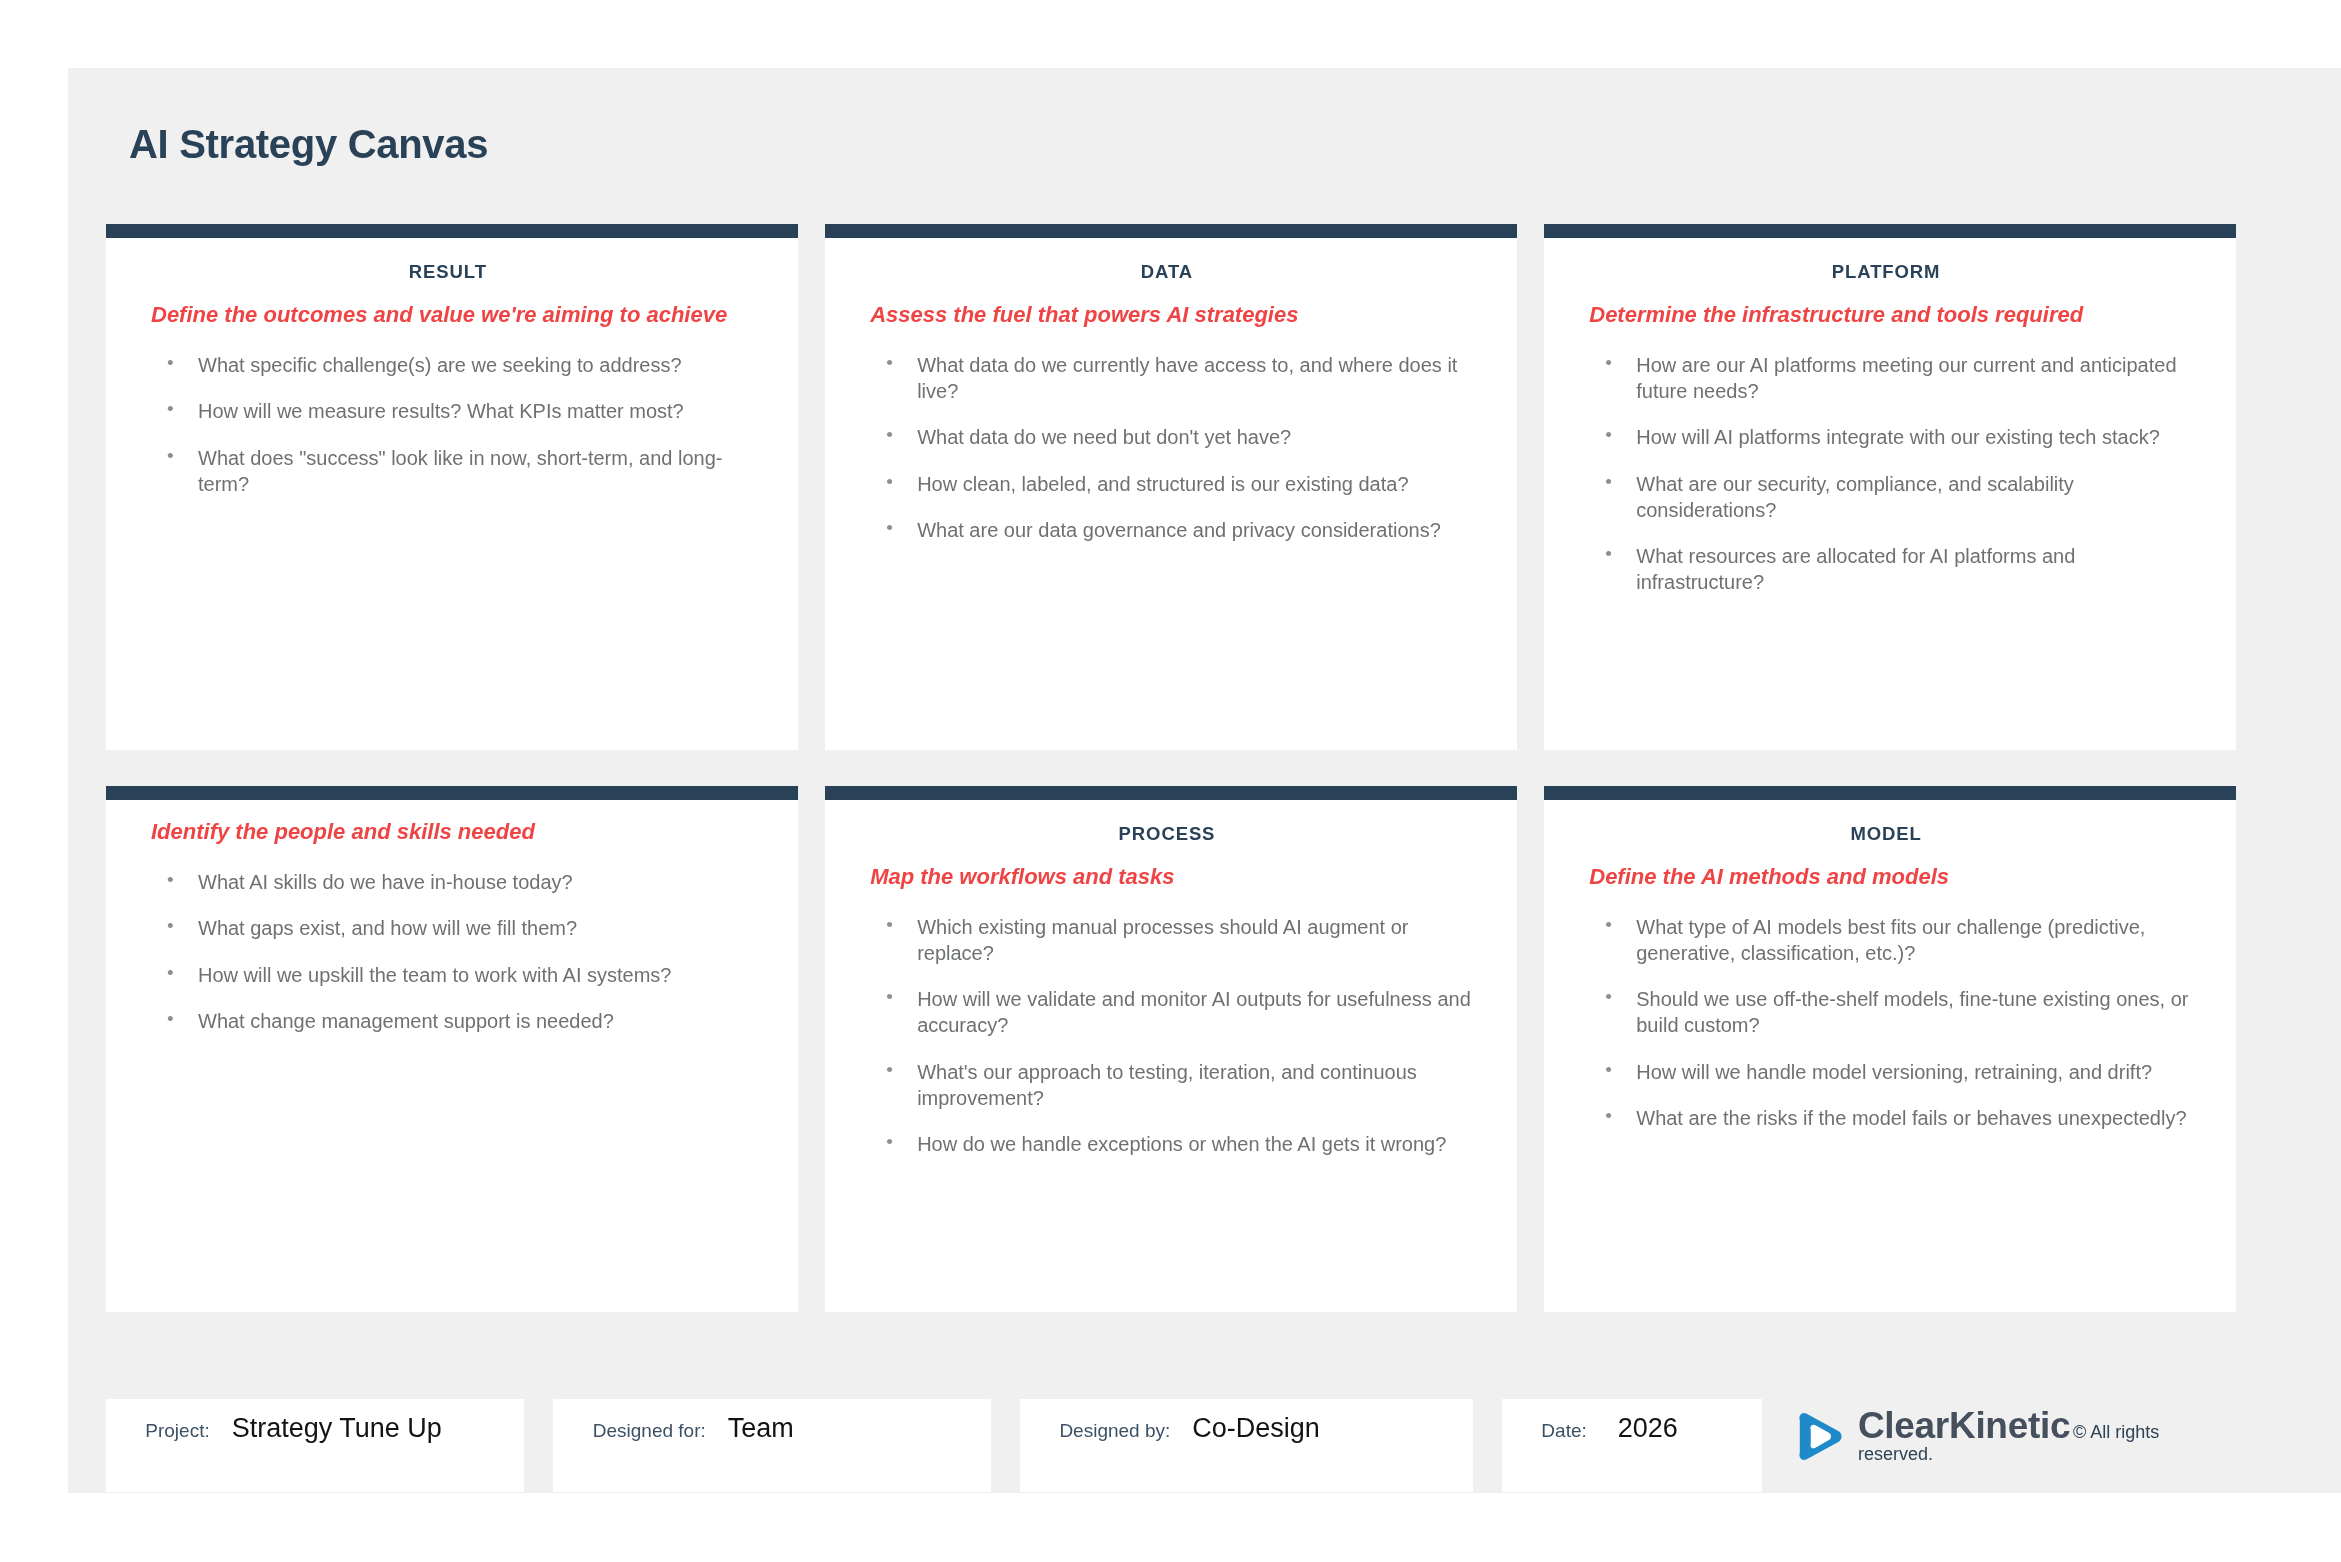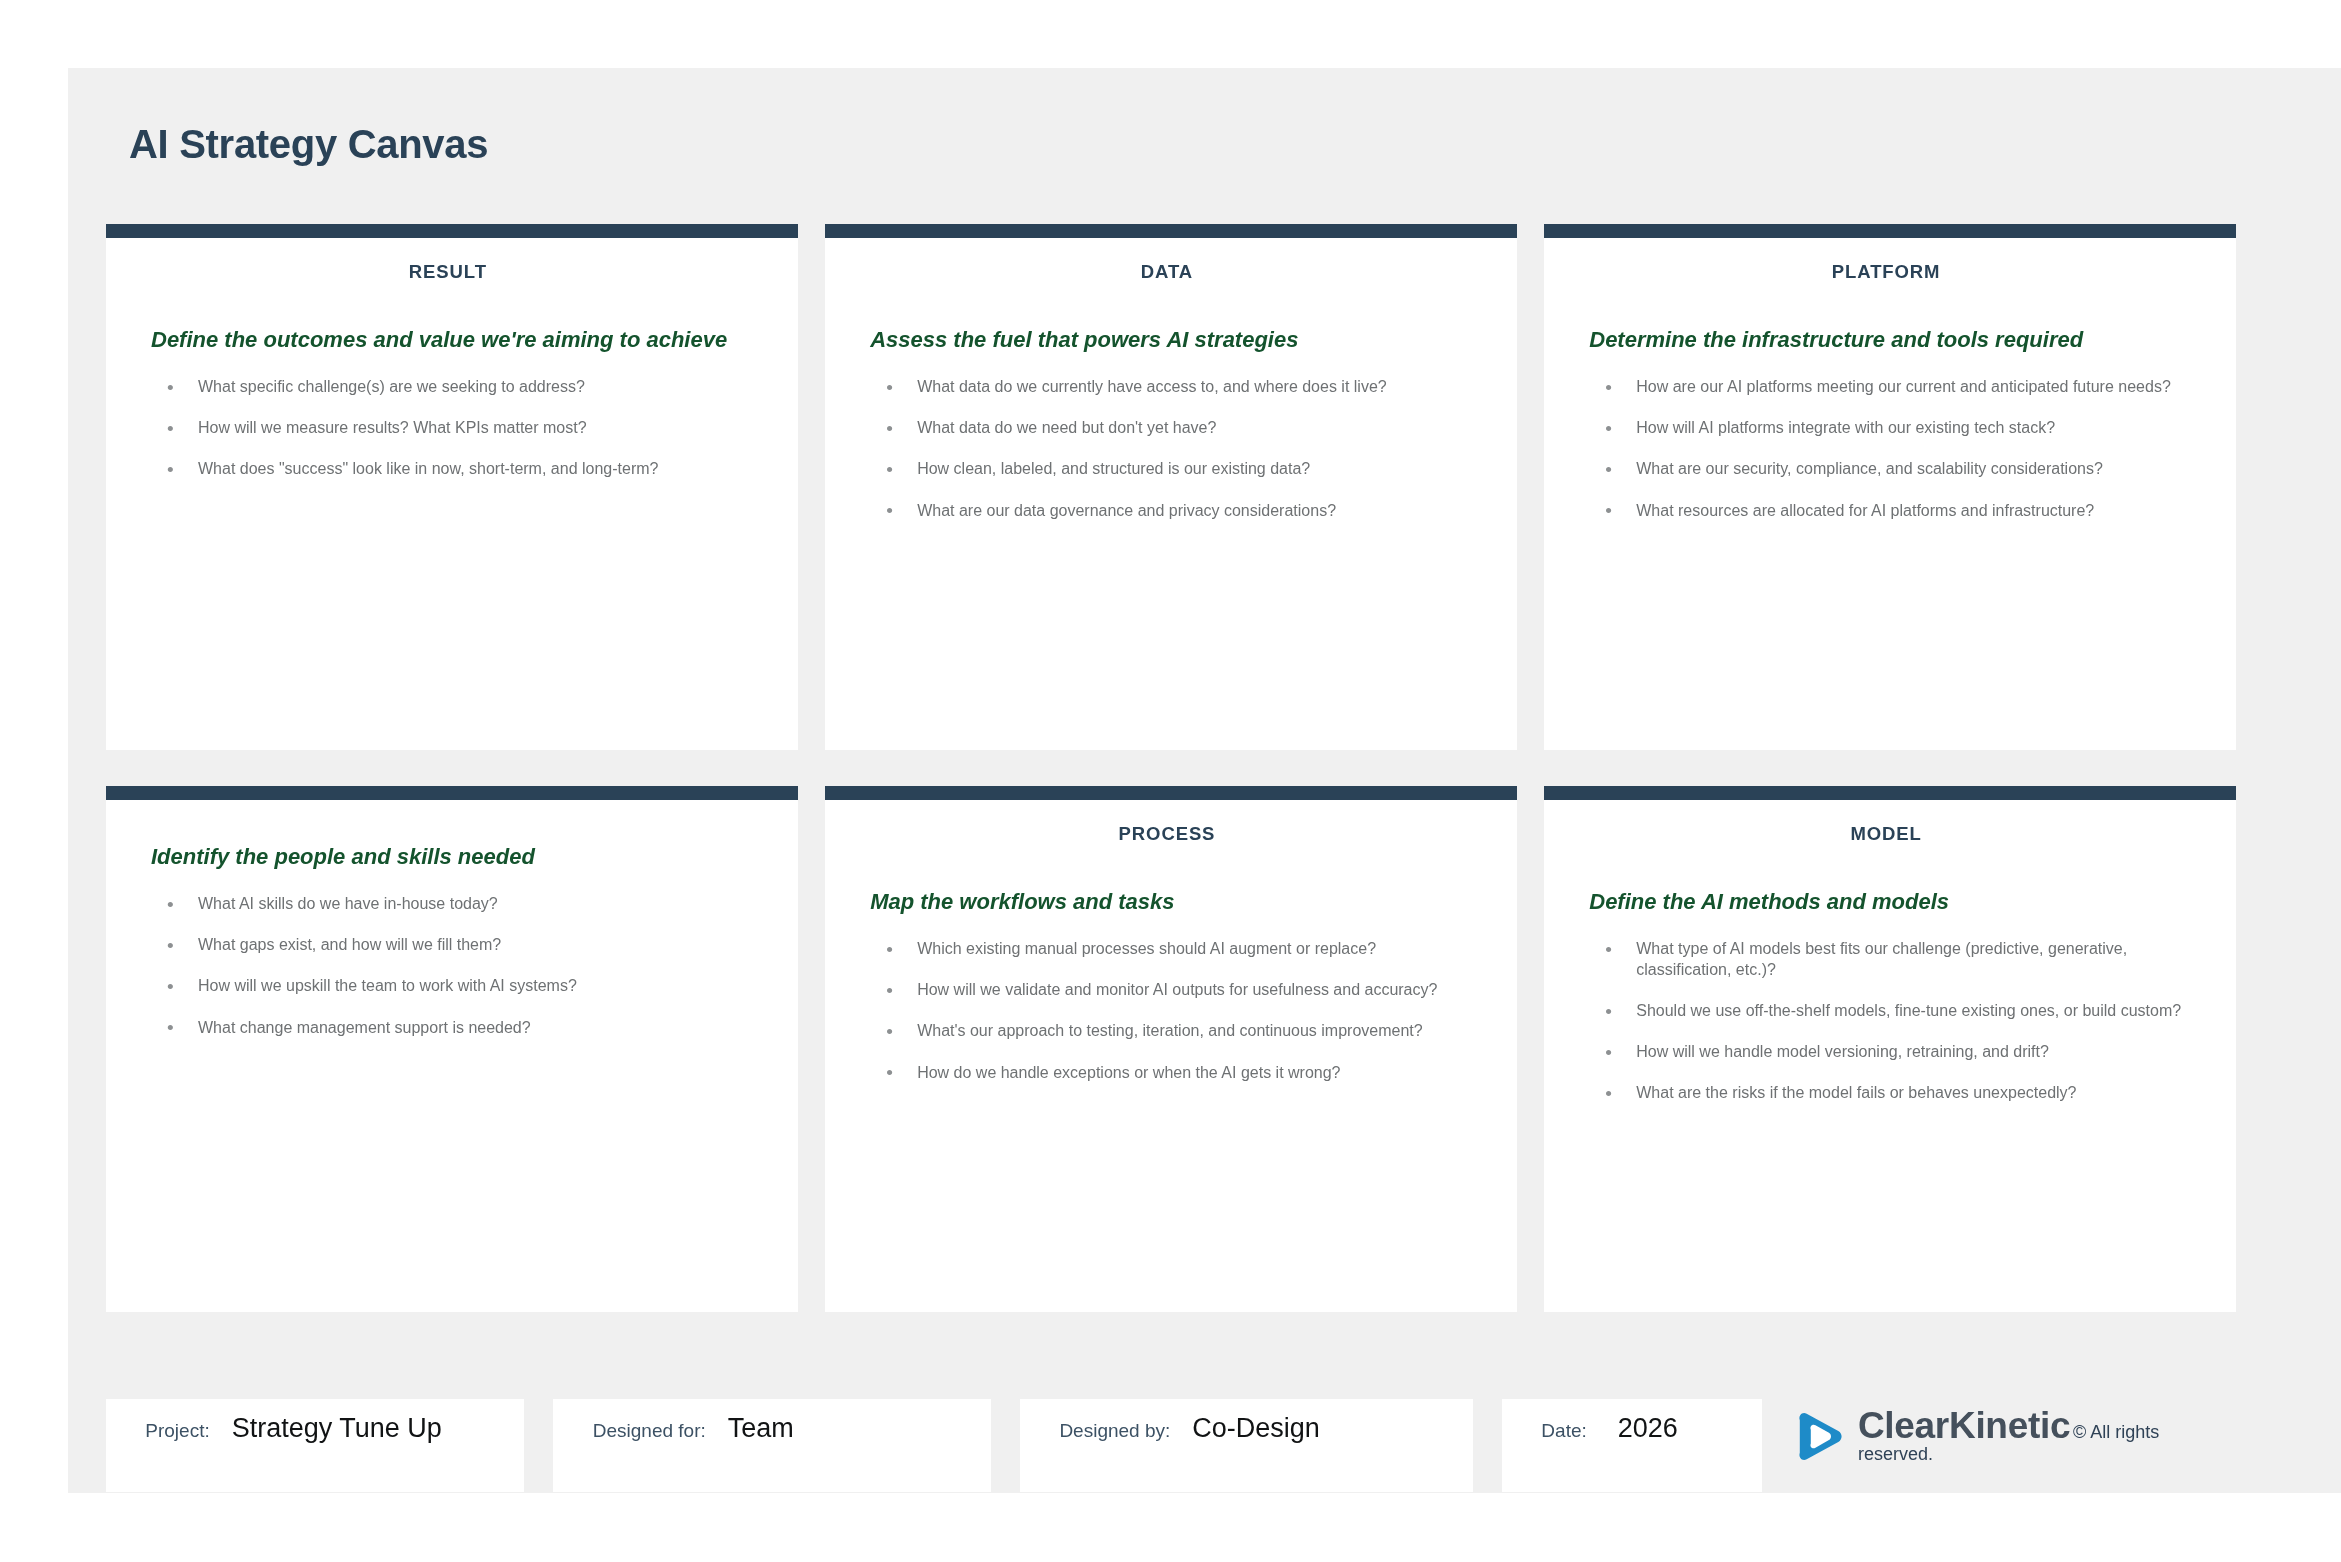--- a/index.html
+++ b/index.html
@@ -64,33 +64,33 @@
     font-weight: bold;
     color: #2a4257;
     letter-spacing: 0.9px;
     margin-top: 23px;
   }
 
   .card-subtitle {
     font-size: 22px;
     font-weight: bold;
     font-style: italic;
-    color: #14532d;
+    color: #ef4444;
     line-height: 1.32;
-    margin: 42px 28px 0 45px;
+    margin: 17px 28px 0 45px;
   }
 
   .card-list {
     list-style: none;
     margin: 23px 0 0 0;
     padding: 0 28px 0 61px;
   }
   .card-list li {
     position: relative;
-    font-size: 16px;
+    font-size: 20px;
     color: #6e7173;
     line-height: 1.30;
     margin-bottom: 20.4px;
     padding-left: 31px;
   }
   .card-list li::before {
     content: "\2022";
     position: absolute;
     left: 0;
     top: -1.3px;

